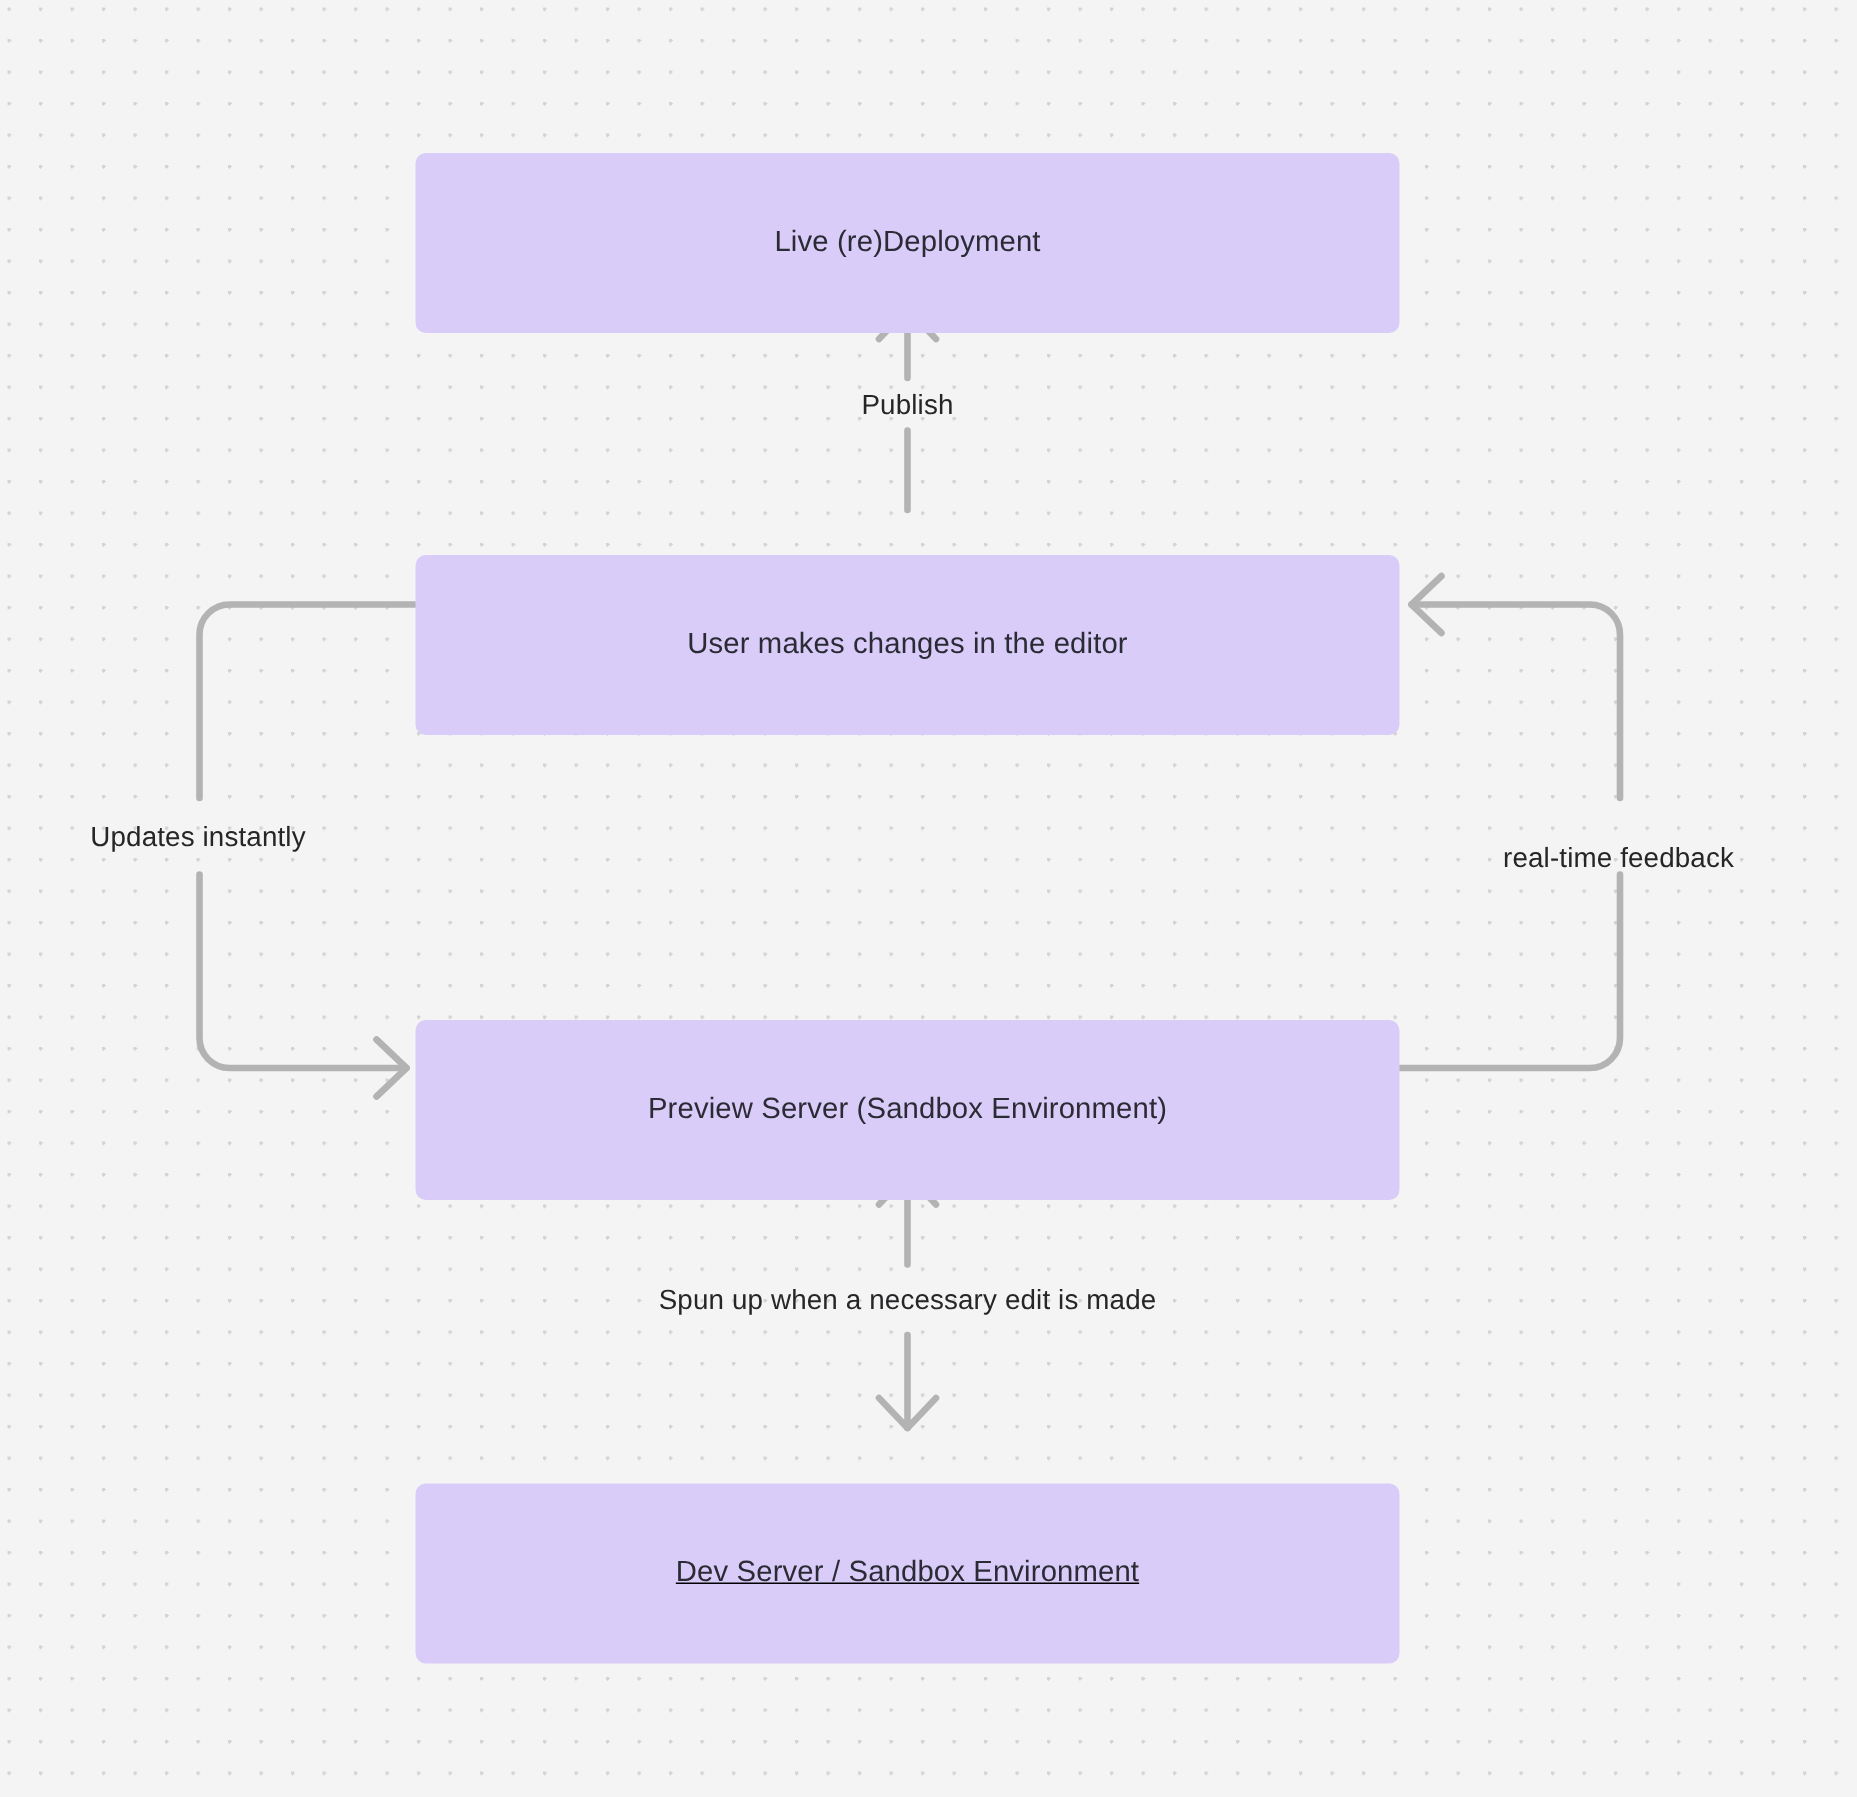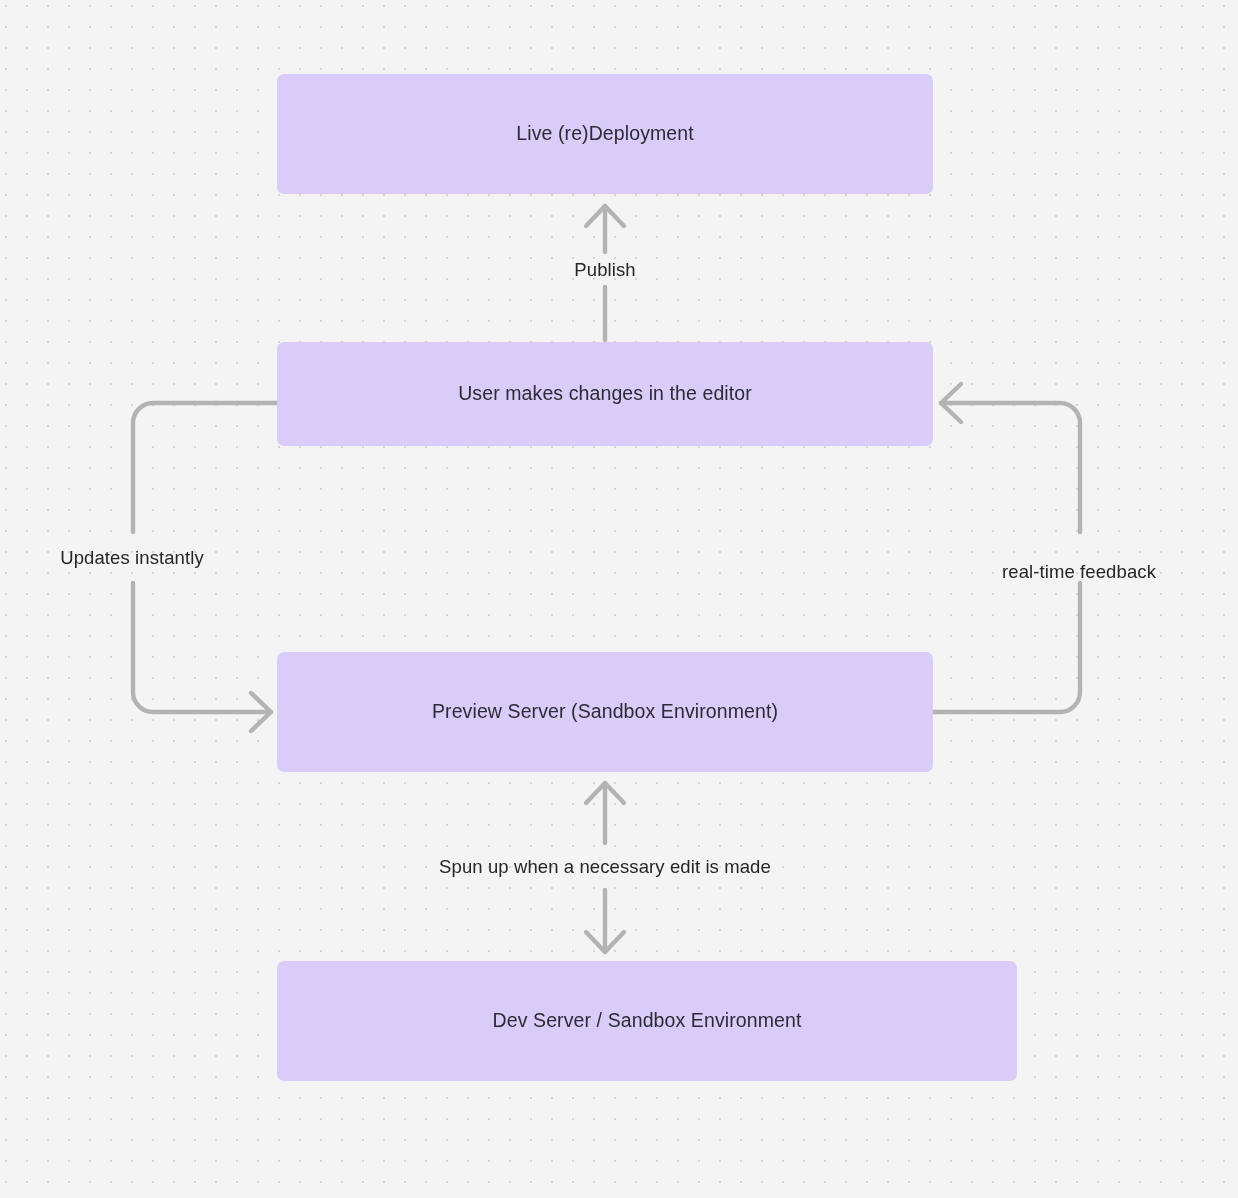--- a/index.html
+++ b/index.html
@@ -31,20 +31,21 @@
   }
   .node {
     position: absolute;
     box-sizing: border-box;
     background: #d9ccf8;
     border-radius: 7px;
     display: flex;
     align-items: center;
     justify-content: center;
     text-align: center;
+    margin-top: 28px;
   }
   .node-label {
     font-size: 19.5px;
     line-height: 1.3;
     color: #2b2b35;
     letter-spacing: 0.1px;
     padding: 0 18px;
   }
   .edge-label {
     position: absolute;
@@ -92,29 +93,29 @@
       <path d="M586 803 L605 783 L624 803" fill="none" stroke="#b3b3b3" stroke-width="4.4" stroke-linecap="round" stroke-linejoin="round"></path>
       <path d="M605 890 L605 952" fill="none" stroke="#b3b3b3" stroke-width="4.4" stroke-linecap="round"></path>
       <path d="M586 932 L605 952 L624 932" fill="none" stroke="#b3b3b3" stroke-width="4.4" stroke-linecap="round" stroke-linejoin="round"></path>
     </g>
   </svg>
 
   <div class="node" style="left:277px; top:74px; width:656px; height:120px;">
     <span class="node-label">Live (re)Deployment</span>
   </div>
 
-  <div class="node" style="left:277px; top:342px; width:656px; height:104px;">
+  <div class="node" style="left:277px; top:342px; width:656px; height:120px;">
     <span class="node-label">User makes changes in the editor</span>
   </div>
 
   <div class="node" style="left:277px; top:652px; width:656px; height:120px;">
     <span class="node-label">Preview Server (Sandbox Environment)</span>
   </div>
 
-  <div class="node" style="left:277px; top:961px; width:740px; height:120px;">
+  <div class="node" style="left:277px; top:961px; width:656px; height:120px;text-decoration:underline;">
     <span class="node-label">Dev Server / Sandbox Environment</span>
   </div>
 
   <div class="edge-label" style="left:605px; top:270px;text-align:center;">Publish</div>
 
   <div class="edge-label" style="left:132px; top:558px;">Updates instantly</div>
 
   <div class="edge-label" style="left:1079px; top:572px;">real-time feedback</div>
 
   <div class="edge-label" style="left:605px; top:867px;">Spun up when a necessary edit is made</div>

